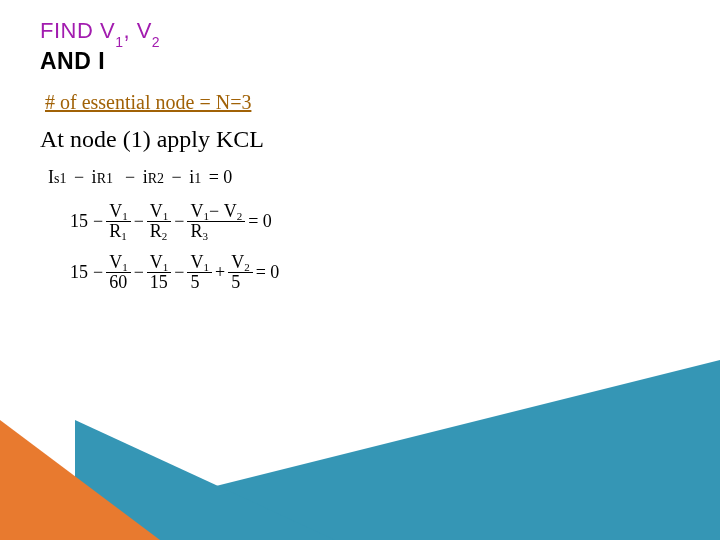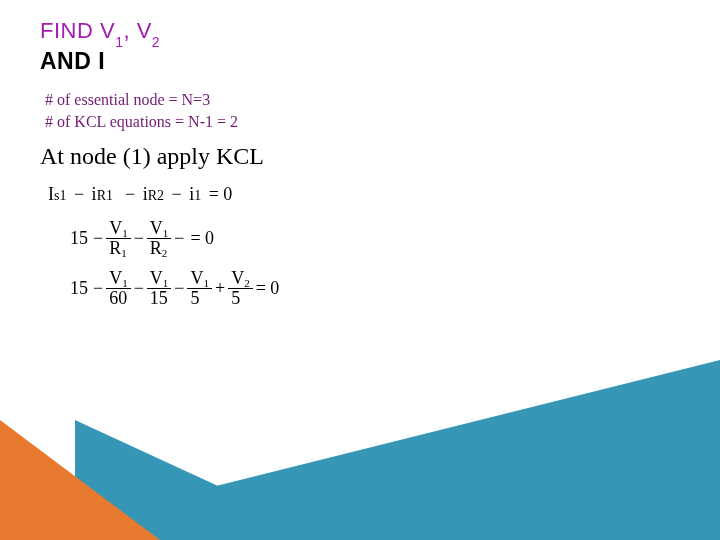--- a/index.html
+++ b/index.html
@@ -27,23 +27,24 @@
     font-family: Arial, sans-serif;
     font-weight: 700;
     font-size: 23px;
     letter-spacing: 0.5px;
     color: #000;
     margin-top: 2px;
   }
   .content {
     padding: 14px 0 0 45px;
     font-family: "Times New Roman", Times, serif;
-    font-size: 16px;
-    color: #701a75;
+    font-size: 20px;
+    color: #a16207;
     line-height: 1.35;
+    text-decoration: underline;
   }
   .line { display: block; }
   .at-node {
     padding: 10px 0 0 40px;
     font-family: Liberation Serif, serif;
     font-size: 24px;
   }
   .eq-area {
     padding: 14px 0 0 48px;
     font-family: "Times New Roman", Times, serif;
@@ -112,21 +113,20 @@
 
 <div class="header">
   <div class="title">
     <span>FIND V</span><span class="sub">1</span><span>, V</span><span class="sub">2</span>
   </div>
   <div class="subtitle">AND I</div>
 </div>
 
 <div class="content">
   <span class="line"># of essential node = N=3</span>
-  <span class="line"># of KCL equations = N-1 = 2</span>
 </div>
 
 <div class="at-node">At node (1) apply KCL</div>
 
 <div class="eq-area">
 
   <div class="eq-line1">
     <span>I</span><span class="ss">s1</span>
     <span class="minus">−</span>
     <span>i</span><span class="ss">R1</span>
@@ -143,20 +143,26 @@
     <span class="frac">
       <span class="num"><span>V</span><span class="ssub">1</span></span>
       <span class="den"><span>R</span><span class="ssub">1</span></span>
     </span>
     <span class="minus">−</span>
     <span class="frac">
       <span class="num"><span>V</span><span class="ssub">1</span></span>
       <span class="den"><span>R</span><span class="ssub">2</span></span>
     </span>
     <span class="minus">−</span>
+    <span class="frac">
+      <span class="num">
+        <span>V</span><span class="ssub">1</span><span>−</span>&nbsp;<span>V</span><span class="ssub">2</span>
+      </span>
+      <span class="den"><span>R</span><span class="ssub">3</span></span>
+    </span>
     <span class="eq-eq">= 0</span>
   </div>
 
   <div class="eq-group">
     <span class="lead">15</span>
     <span class="minus">−</span>
     <span class="frac">
       <span class="num"><span>V</span><span class="ssub">1</span></span>
       <span class="den">60</span>
     </span>

